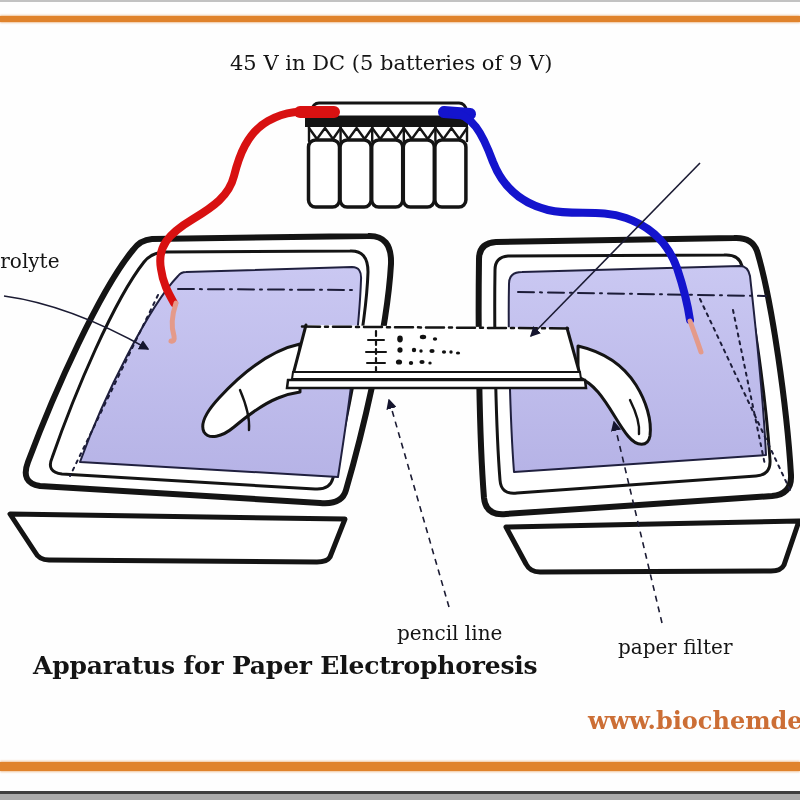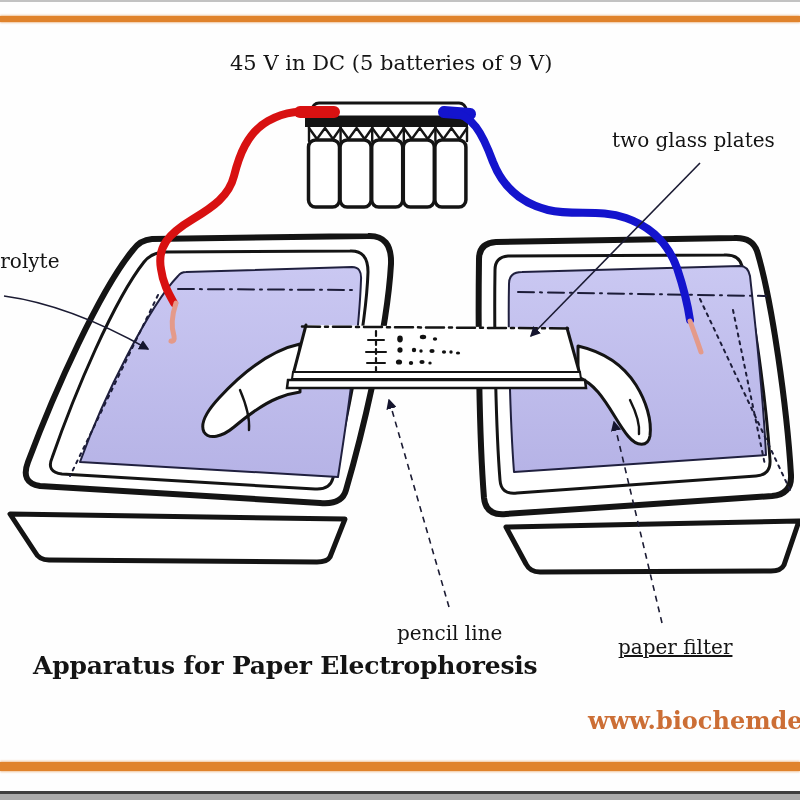--- a/index.html
+++ b/index.html
@@ -12,21 +12,21 @@
   .rule-top-orange{top:16px;height:6px;background:#e0832c;box-shadow:0 1px 2px rgba(224,131,44,.45),0 -1px 2px rgba(224,131,44,.45);}
   .rule-bottom-orange{top:762px;height:9px;background:#e0832c;box-shadow:0 1px 2px rgba(224,131,44,.45),0 -1px 2px rgba(224,131,44,.45);}
   .rule-bottom-dark{top:791px;height:3px;background:#3f3f3f;}
   .rule-bottom-gray{top:794px;height:6px;background:#ababab;}
   svg.diagram{position:absolute;left:0;top:0;}
   .lbl{position:absolute;white-space:nowrap;line-height:1.1;}
   .lbl-supply{left:230px;top:52px;font-size:21px;}
   .lbl-glass{left:612px;top:129px;font-size:20px;}
   .lbl-electrolyte{left:-49px;top:250px;font-size:20px;}
   .lbl-pencil{left:397px;top:622px;font-size:20px;text-align:center;}
-  .lbl-filter{left:618px;top:636px;font-size:20px;text-decoration:underline;}
+  .lbl-filter{left:618px;top:636px;font-size:20px;}
   .lbl-caption{left:33px;top:652px;font-size:25px;font-weight:bold;letter-spacing:-0.2px;}
   .lbl-watermark{left:588px;top:708px;font-size:24px;font-weight:bold;color:#cc6e35;}
 </style>
 </head>
 <body>
 
 <div class="frame">
 
   <div class="hrule rule-top-gray"></div>
   <div class="hrule rule-top-orange"></div>
@@ -130,21 +130,20 @@
 
     <g fill="none" stroke="#1b1b33" stroke-width="1.6">
       <path d="M 4,296 Q 70,305 148,349" marker-end="url(#arw)"></path>
       <path d="M 700,163 L 531,336" marker-end="url(#arw)"></path>
       <path d="M 449,607 L 389,400" stroke-dasharray="6 5" marker-end="url(#arw)"></path>
       <path d="M 662,623 L 614,422" stroke-dasharray="6 5" marker-end="url(#arw)"></path>
     </g>
   </svg>
 
   <div class="lbl lbl-supply">45 V in DC (5 batteries of 9 V)</div>
-  <div class="lbl lbl-glass">two glass plates</div>
   <div class="lbl lbl-electrolyte">electrolyte</div>
   <div class="lbl lbl-pencil">pencil line</div>
   <div class="lbl lbl-filter">paper filter</div>
   <div class="lbl lbl-caption">Apparatus for Paper Electrophoresis</div>
   <div class="lbl lbl-watermark">www.biochemde</div>
 
   <div class="hrule rule-bottom-orange"></div>
   <div class="hrule rule-bottom-dark"></div>
   <div class="hrule rule-bottom-gray"></div>
 </div>

